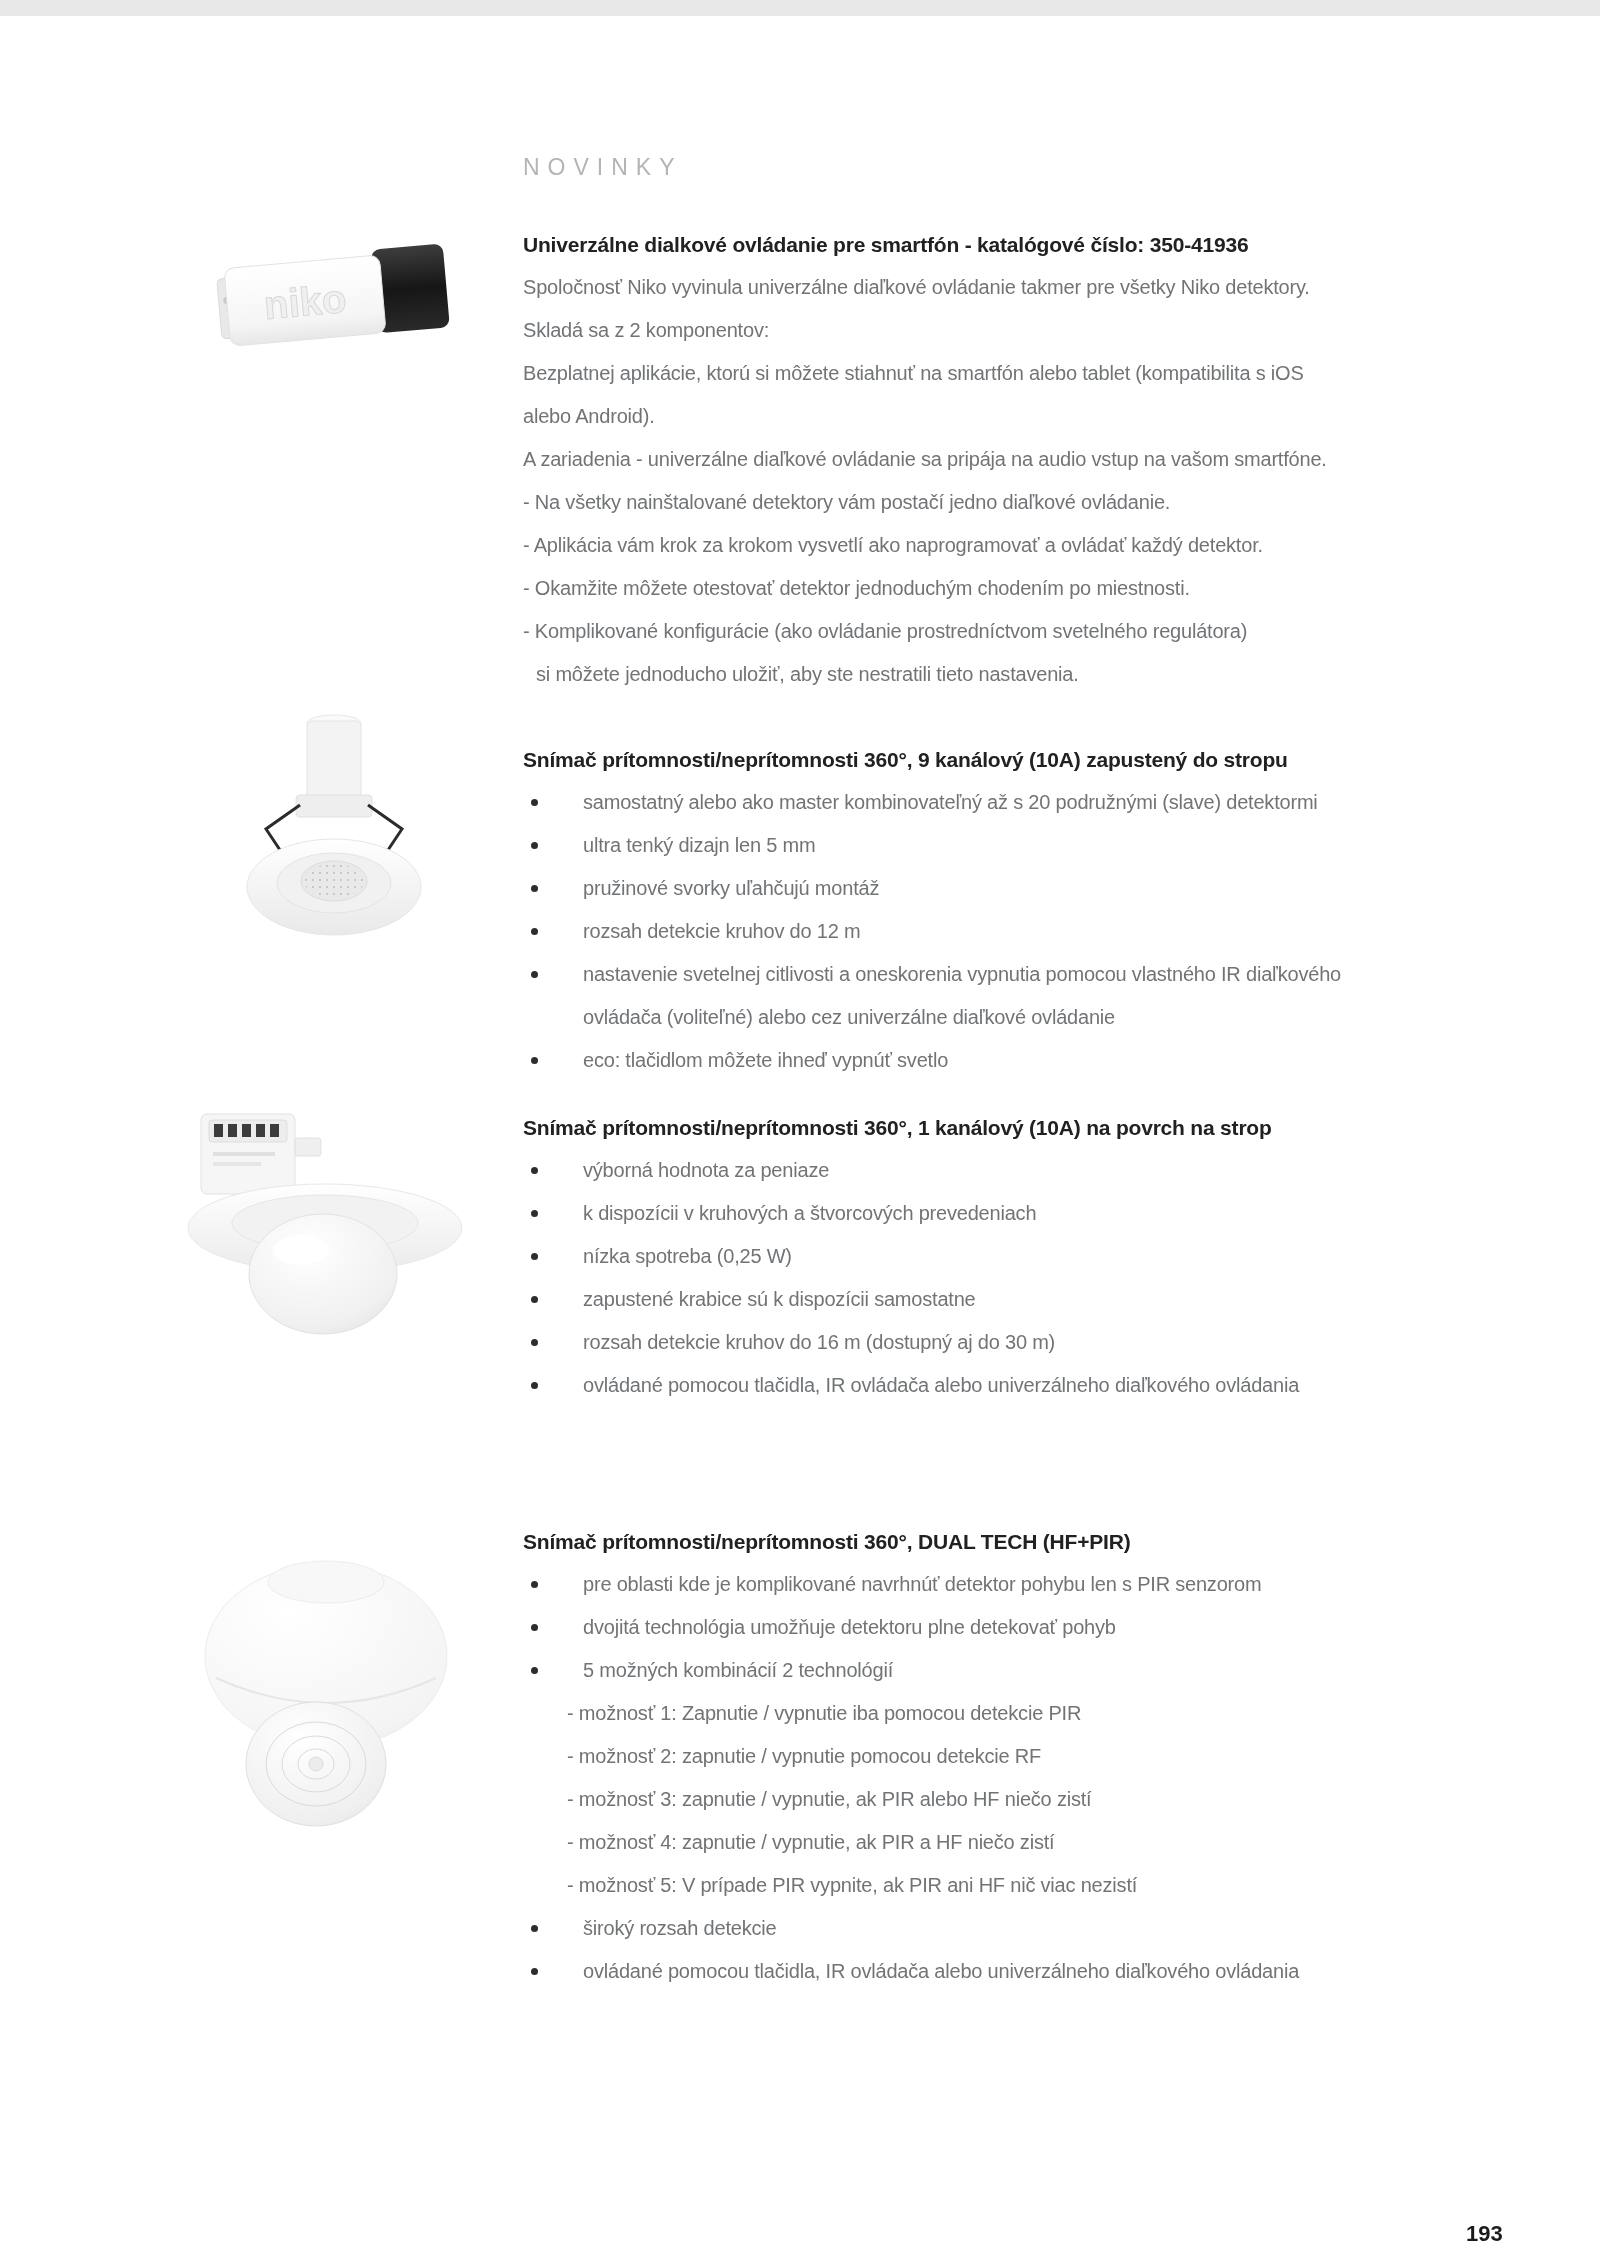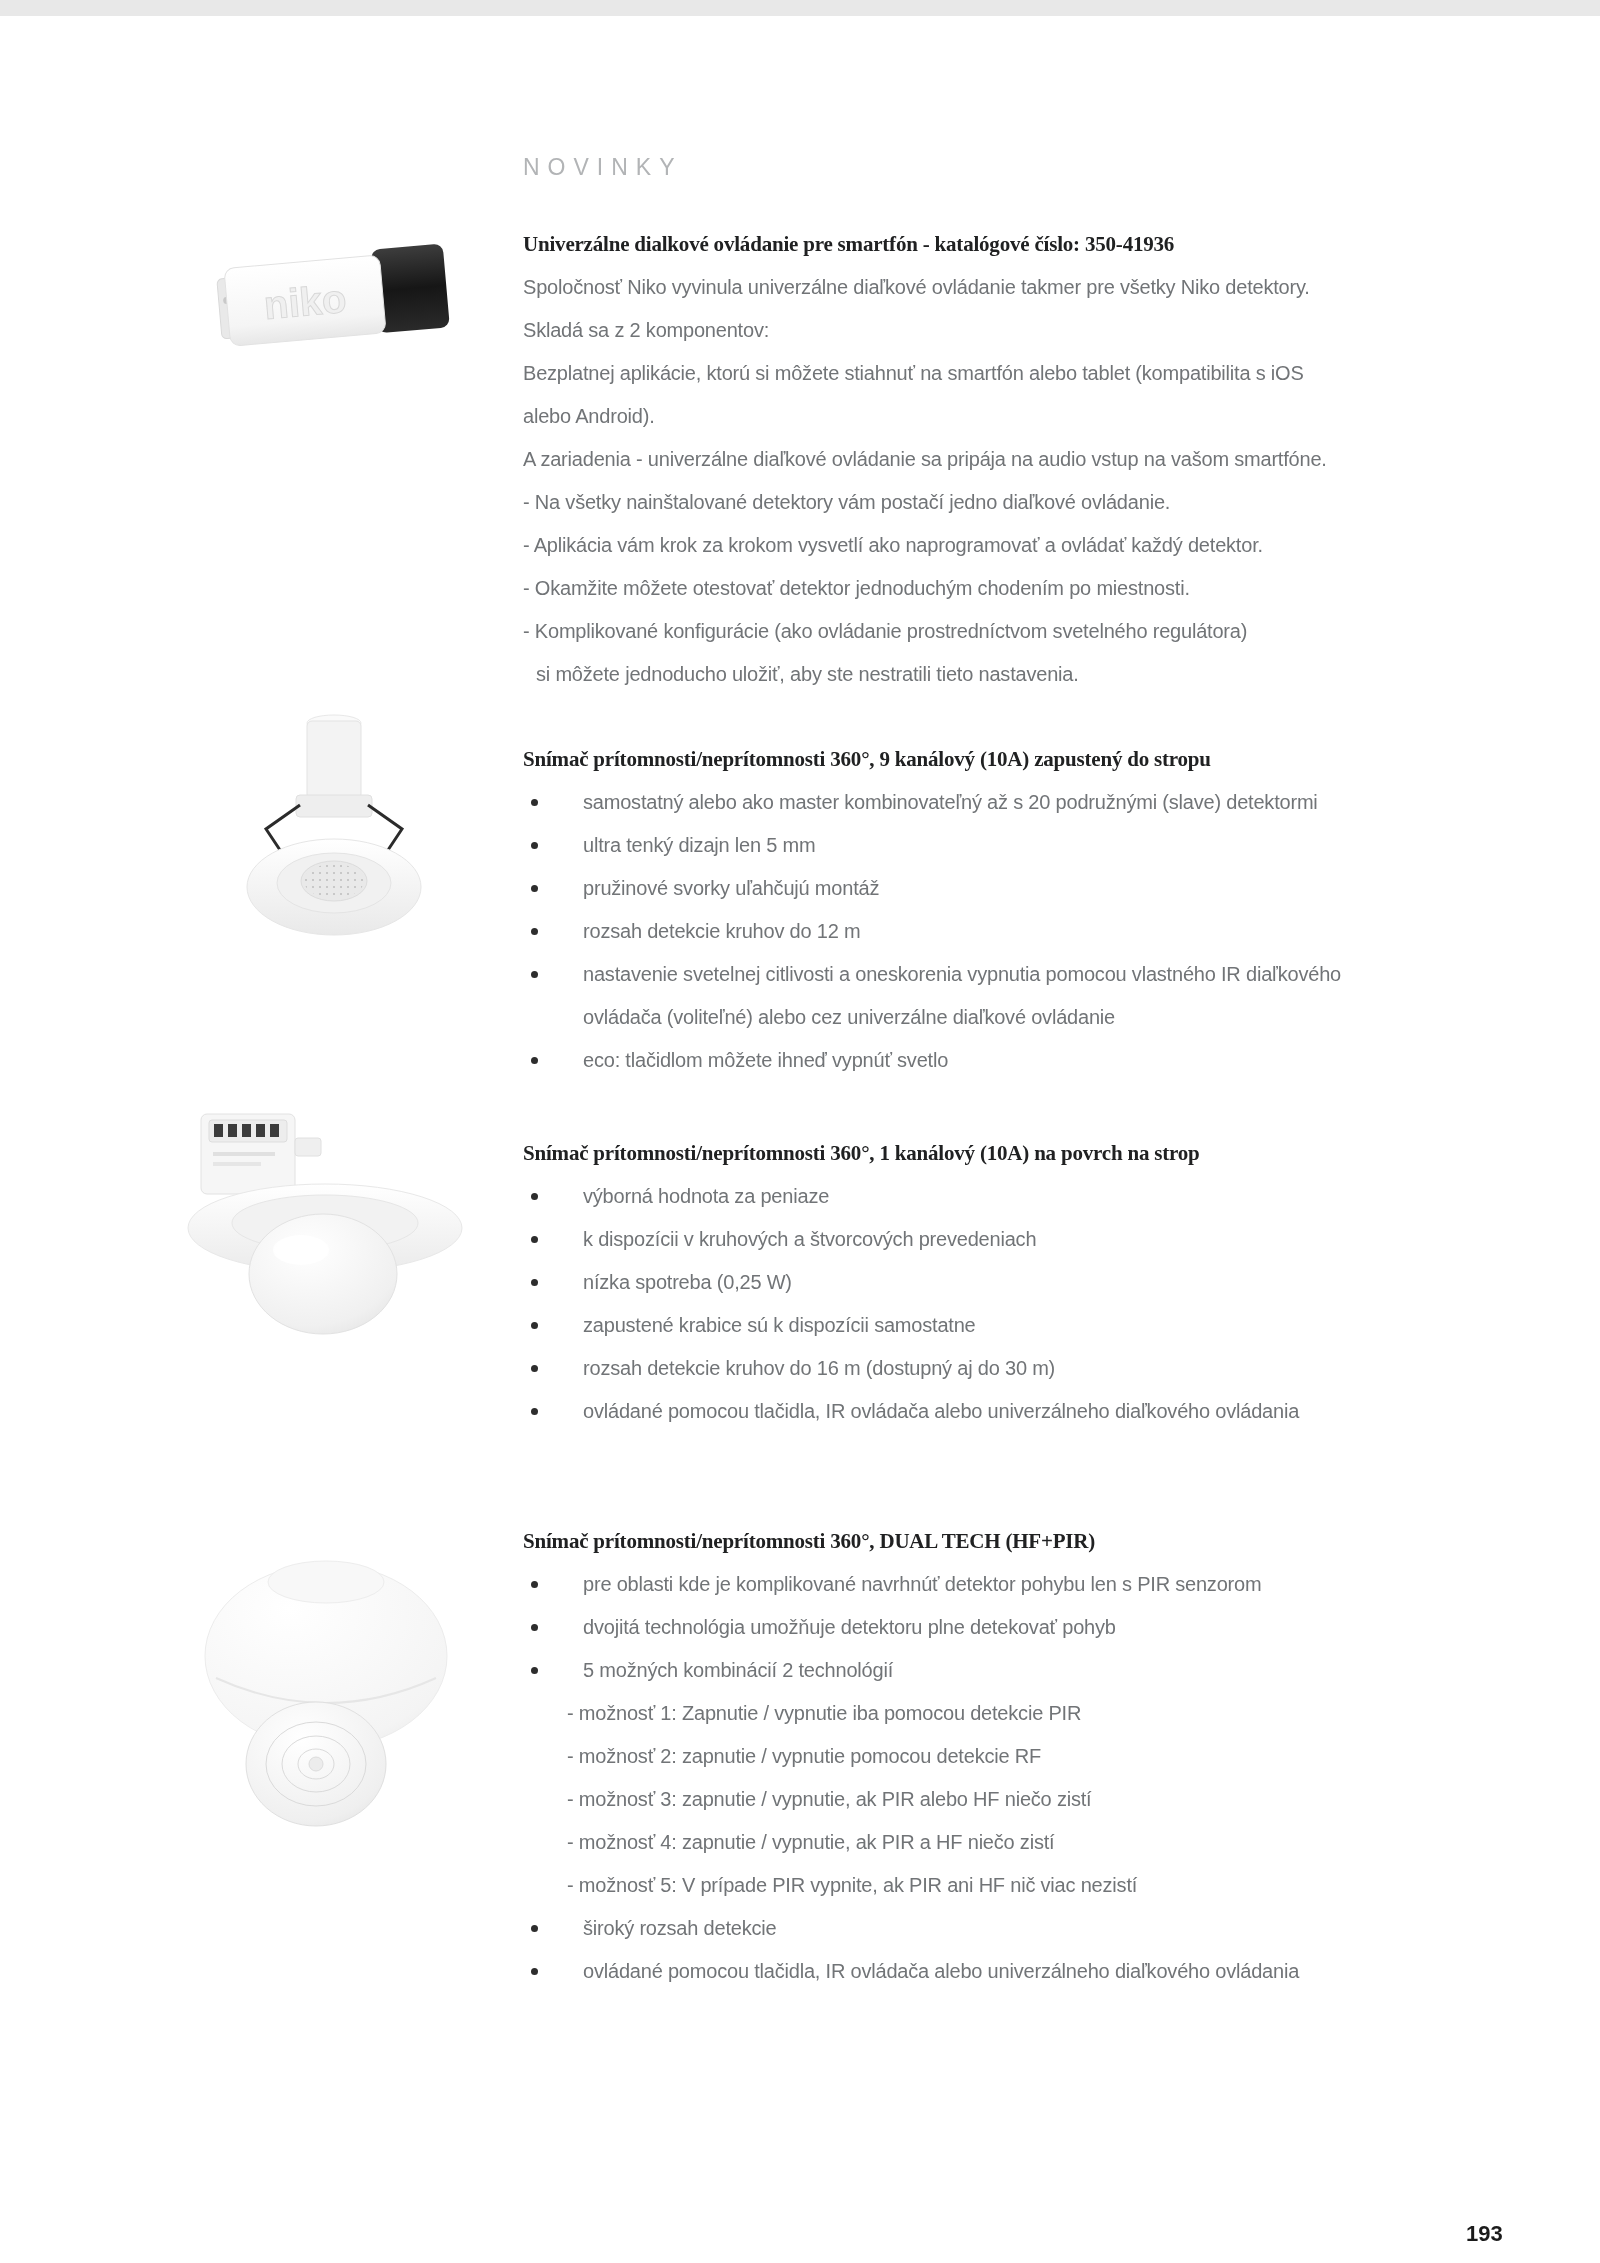--- a/index.html
+++ b/index.html
@@ -15,26 +15,26 @@
     position:absolute;left:523px;top:138px;
     font-size:23px;letter-spacing:8px;color:#b2b4b6;
   }
   .pagenum{
     position:absolute;left:1466px;top:2205px;
     font-size:22px;font-weight:bold;color:#1b1b1b;
   }
   .sec{position:absolute;left:523px;width:860px;}
   .s1{top:207px;}
   .s2{top:722px;}
-  .s3{top:1116px;}
+  .s3{top:1090px;}
   .s4{top:1504px;}
   .sec-title{
     height:43px;line-height:43px;
     font-size:21px;font-weight:bold;color:#202122;
-    white-space:nowrap;letter-spacing:-0.2px;font-family:Liberation Serif, serif;
+    white-space:nowrap;letter-spacing:-0.2px;
   }
   .row{
     position:relative;height:43px;line-height:43px;
     font-size:20px;color:#717477;white-space:nowrap;
     letter-spacing:-0.2px;
   }
   .row.indent{padding-left:13px;}
   .row.bullet{padding-left:60px;}
   .row.bullet::before{
     content:"";position:absolute;left:8px;top:18px;

